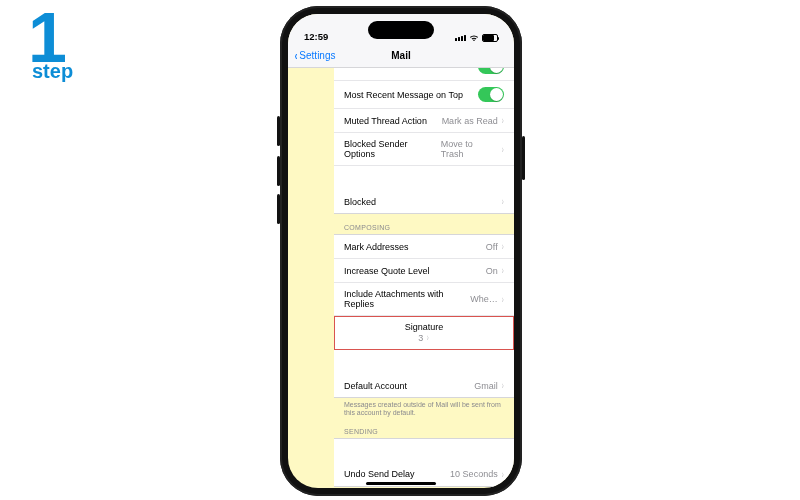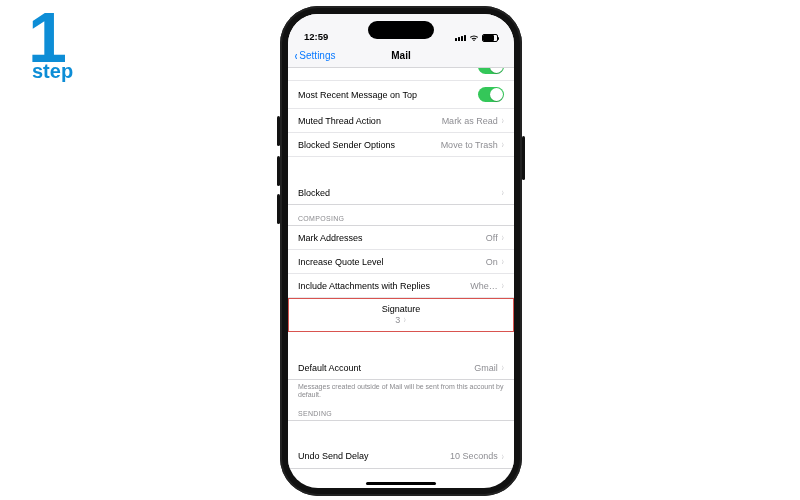--- a/index.html
+++ b/index.html
@@ -55,21 +55,21 @@
     border-radius: 2px;
   }
   .phone::before { left: -3px; top: 110px; width: 3px; height: 30px; }
   .phone::after  { right: -3px; top: 130px; width: 3px; height: 44px; }
   .side-btn { position:absolute; left:-3px; width:3px; height:30px; background:#111; border-radius:2px;}
   .side-b1 { top: 150px; }
   .side-b2 { top: 188px; }
   .screen {
     width: 100%;
     height: 100%;
-    background: #ffffff;
+    background: #fef9c3;
     border-radius: 30px;
     overflow: hidden;
     position: relative;
     font-size: 9px;
     color: #000;
   }
   .island {
     position: absolute;
     top: 7px;
     left: 50%;
@@ -117,21 +117,21 @@
     left: 6px;
     color: #0a7aff;
     display: flex;
     align-items: center;
     gap: 1px;
     font-size: 10px;
   }
   .navbar .title { font-weight: 600; }
   .chev-left { display:inline-block; transform: scaleX(0.6); font-size:13px; line-height:1; font-weight:600;}
 
-  .content { position:absolute; top:54px; bottom:0; left:0; right:0; overflow:hidden;}
+  .content { position:absolute; top:54px; bottom:0; left:0; right:0; overflow:hidden;padding-left:46px;}
   .group-header {
     font-size: 7px;
     color: #8a8a8e;
     letter-spacing: 0.3px;
     padding: 10px 10px 3px;
     text-transform: uppercase;
   }
   .group-footer {
     font-size: 7px;
     color: #8a8a8e;

